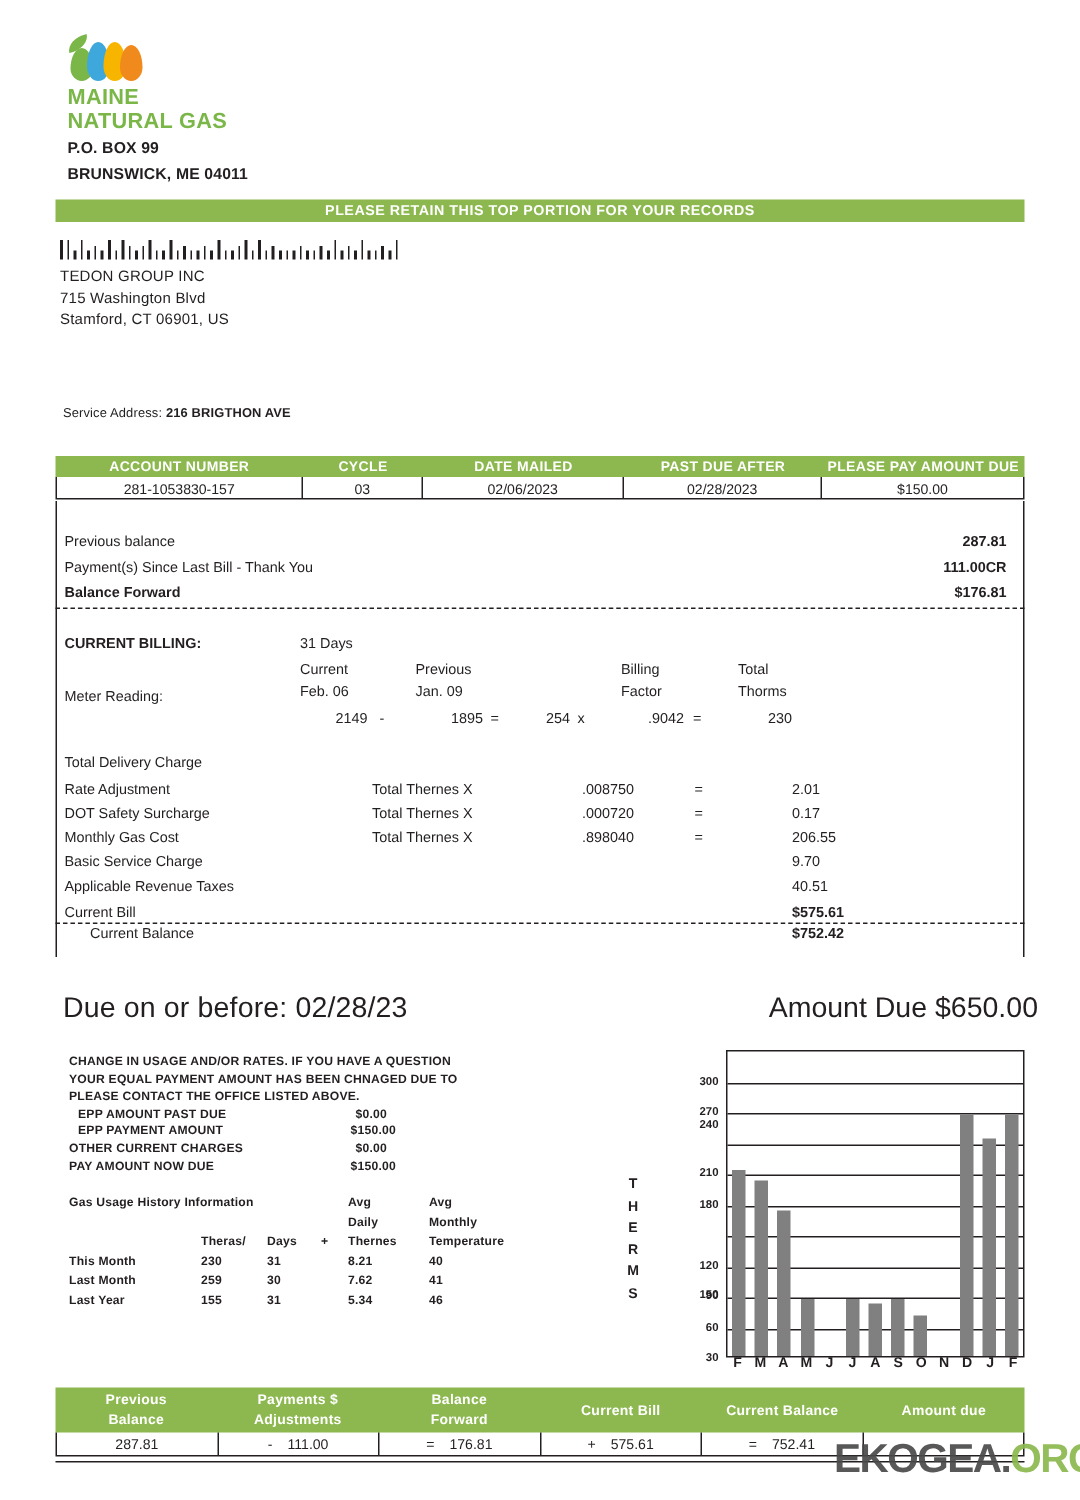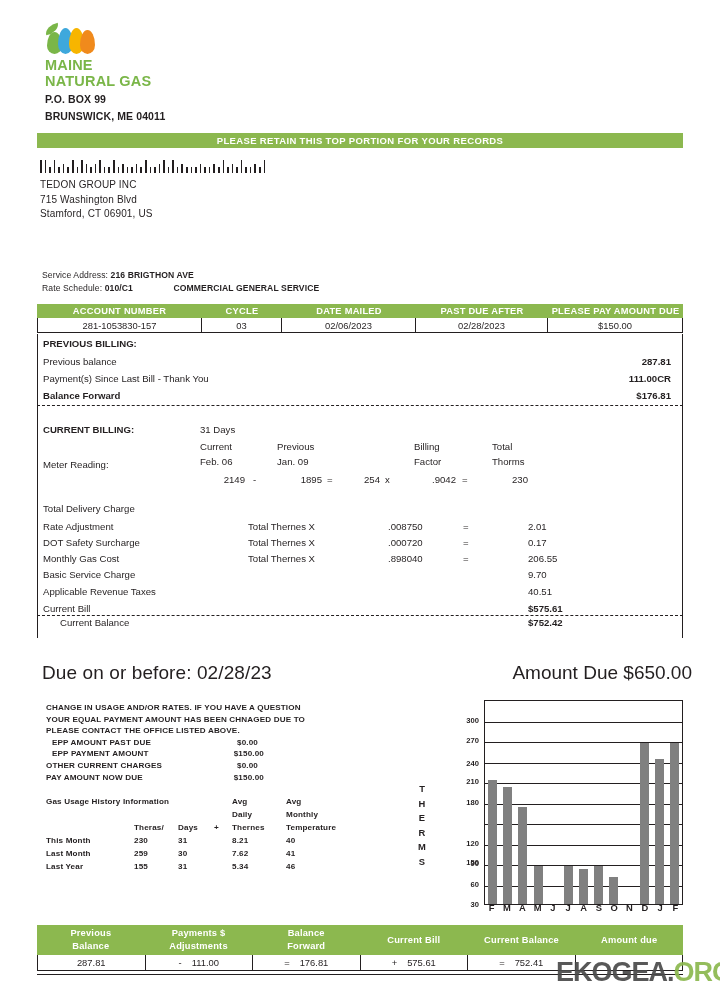--- a/index.html
+++ b/index.html
@@ -179,45 +179,39 @@
     <div>TEDON GROUP INC</div>
     <div>715 Washington Blvd</div>
     <div>Stamford, CT 06901, US</div>
   </div>
 
   <div class="svc">
     <div>
       <span class="lbl">Service Address:</span>
       <span>216   BRIGTHON AVE</span>
     </div>
-    <div>
-      <span class="lbl">Rate Schedule:</span>
-      <span>010/C1</span>
-      <span class="rate-name">COMMERCIAL GENERAL SERVICE</span>
-    </div>
   </div>
 
   <div class="acct-head">
     <div class="c1">ACCOUNT NUMBER</div>
     <div class="c2">CYCLE</div>
     <div class="c3">DATE MAILED</div>
     <div class="c4">PAST DUE AFTER</div>
     <div class="c5">PLEASE PAY AMOUNT DUE</div>
   </div>
   <div class="acct-row">
     <div class="c1">281-1053830-157</div>
     <div class="c2">03</div>
     <div class="c3">02/06/2023</div>
     <div class="c4">02/28/2023</div>
     <div class="c5">$150.00</div>
   </div>
 
   <div class="body-box"></div>
 
-  <div class="pb bold" style="top:338px;">PREVIOUS BILLING:</div>
   <div class="pb" style="top:356px;">
     <span>Previous balance</span>
     <span class="amt">287.81</span>
   </div>
   <div class="pb" style="top:373px;">
     <span>Payment(s) Since Last Bill - Thank You</span>
     <span class="amt">111.00CR</span>
   </div>
   <div class="pb bold" style="top:390px;">
     <span>Balance Forward</span>
@@ -361,21 +355,21 @@
       <div>T</div>
       <div>H</div>
       <div>E</div>
       <div>R</div>
       <div>M</div>
       <div>S</div>
     </div>
   <div class="ylabels" id="chart-ylabels">
       <div class="ylab" style="top:15.5px;">300</div>
       <div class="ylab" style="top:36.0px;">270</div>
-      <div class="ylab" style="top:59px;">240</div>
+      <div class="ylab" style="top:45px;">240</div>
       <div class="ylab" style="top:77.0px;">210</div>
       <div class="ylab" style="top:97.5px;">180</div>
       <div class="ylab" style="top:118.0px;margin-top:40px;">150</div>
       <div class="ylab" style="top:138.5px;">120</div>
       <div class="ylab" style="top:159.0px;">90</div>
       <div class="ylab" style="top:179.5px;">60</div>
       <div class="ylab" style="top:200.0px;">30</div>
     </div>
   <div class="chart-box">
     <div id="chart-grid">

